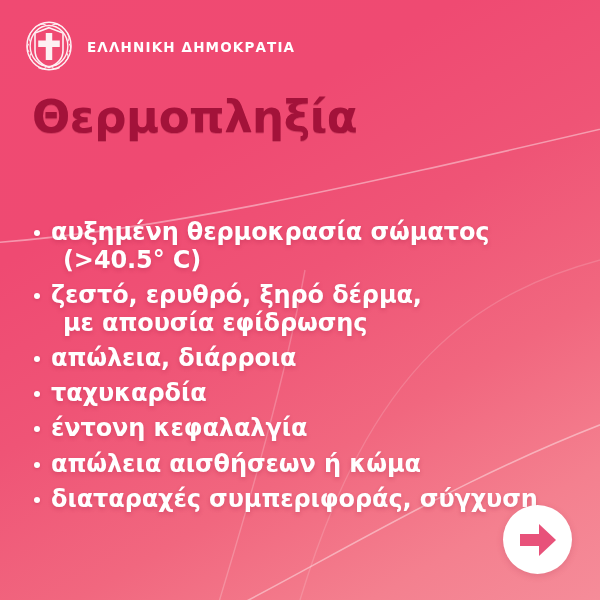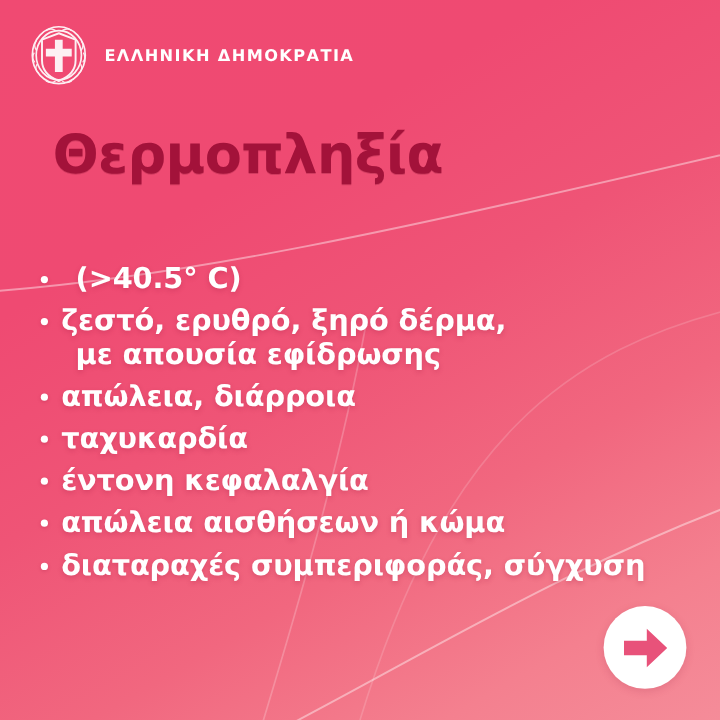--- a/index.html
+++ b/index.html
@@ -75,21 +75,21 @@
     line-height: 1.5;
     opacity: .97;
     white-space: nowrap;
   }
 
   
   .title {
     position: absolute;
     left: 32px;
     top: 94px;
-    margin: 12px;
+    margin: 0;
     color: #a3123a;
     font-family: "DejaVu Sans", "Liberation Sans", sans-serif;
     font-size: 45px;
     font-weight: 700;
     letter-spacing: -0.5px;
     line-height: 1;
     text-shadow: 0 1px 0 rgba(120,10,40,.25);
   }
   .subtitle {
     position: absolute;
@@ -190,20 +190,21 @@
     <div class="header-text">
       <span class="org-name">ΕΛΛΗΝΙΚΗ ΔΗΜΟΚΡΑΤΙΑ</span>
     </div>
   </div>
 
   <h1 class="title">Θερμοπληξία</h1>
 
 
   <ul class="symptoms">
     <li class="symptom">
+      <span>αυξημένη θερμοκρασία σώματος</span>
       <span class="cont">(&gt;40.5° C)</span>
     </li>
     <li class="symptom">
       <span>ζεστό, ερυθρό, ξηρό δέρμα,</span>
       <span class="cont">με απουσία εφίδρωσης</span>
     </li>
     <li class="symptom">
       <span>απώλεια, διάρροια</span>
     </li>
     <li class="symptom">

